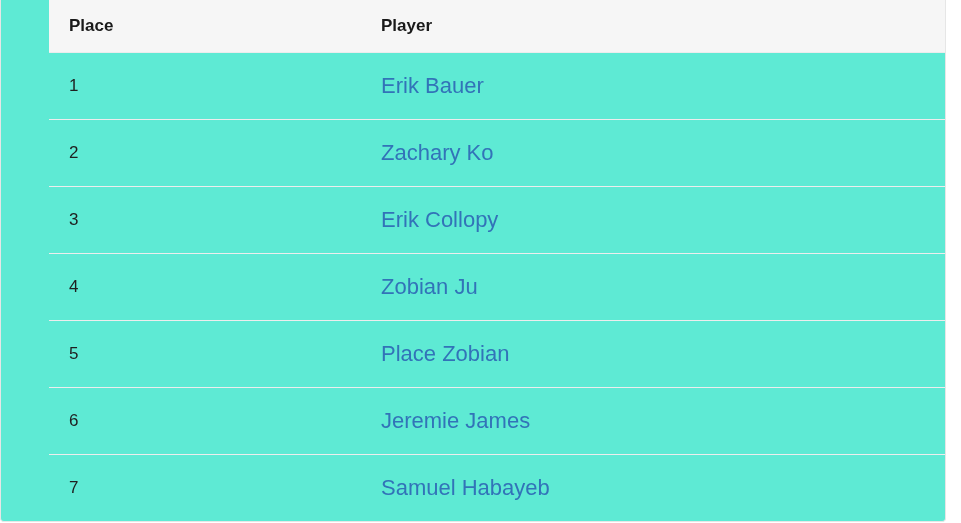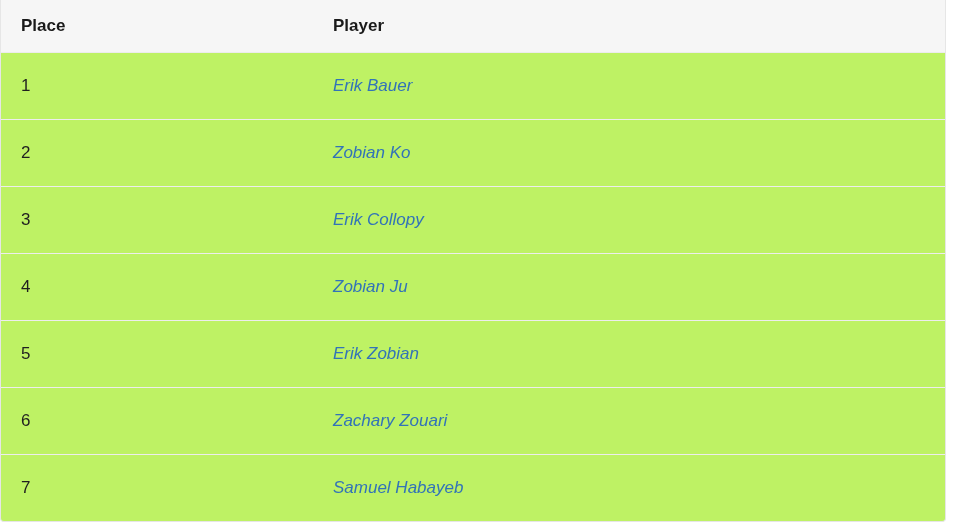--- a/index.html
+++ b/index.html
@@ -8,26 +8,27 @@
     padding: 0;
     width: 961px;
     height: 523px;
     background: #ffffff;
     font-family: "Liberation Sans", sans-serif;
     -webkit-font-smoothing: antialiased;
   }
   #results-table-wrap {
     width: 946px;
     margin: 0;
-    background: #bef264;
+    background: #5eead4;
     border: 1px solid #e6e6e6;
     border-top: none;
     border-bottom-left-radius: 4px;
     border-bottom-right-radius: 4px;
     overflow: hidden;
+    padding-left: 48px;
   }
   table.results-table {
     width: 100%;
     border-collapse: collapse;
     table-layout: fixed;
   }
   table.results-table thead tr {
     background: #f6f6f6;
   }
   table.results-table thead th {
@@ -57,23 +58,22 @@
   .col-country { width: 278px; padding-left: 505px !important; }
 
   
   th.col-place  { padding-left: 20px !important; }
   th.col-player { padding-left: 166px !important; }
   th.col-country{ padding-left: 505px !important; }
 
   .player-link {
     color: #3273b8;
     text-decoration: none;
-    font-size: 17px;
+    font-size: 22px;
     cursor: pointer;
-    font-style: italic;
   }
   .place-cell { color: #262626; }
   .country-cell { color: #1f1f1f; }
 </style>
 </head>
 <body>
 
 <div id="results-table-wrap">
   <table class="results-table">
     <thead>
@@ -86,45 +86,45 @@
     </thead>
     <tbody>
       <tr>
         <td class="col-place place-cell">1</td>
         <td class="col-player"><a class="player-link" href="#">Erik Bauer</a></td>
         <td class="col-country country-cell">Slovakia</td>
 
       </tr>
       <tr>
         <td class="col-place place-cell">2</td>
-        <td class="col-player"><a class="player-link" href="#">Zobian Ko</a></td>
+        <td class="col-player"><a class="player-link" href="#">Zachary Ko</a></td>
         <td class="col-country country-cell">Canada</td>
 
       </tr>
       <tr>
         <td class="col-place place-cell">3</td>
         <td class="col-player"><a class="player-link" href="#">Erik Collopy</a></td>
         <td class="col-country country-cell">United States</td>
 
       </tr>
       <tr>
         <td class="col-place place-cell">4</td>
         <td class="col-player"><a class="player-link" href="#">Zobian Ju</a></td>
         <td class="col-country country-cell">Germany</td>
 
       </tr>
       <tr>
         <td class="col-place place-cell">5</td>
-        <td class="col-player"><a class="player-link" href="#">Erik Zobian</a></td>
+        <td class="col-player"><a class="player-link" href="#">Place Zobian</a></td>
         <td class="col-country country-cell">United States</td>
 
       </tr>
       <tr>
         <td class="col-place place-cell">6</td>
-        <td class="col-player"><a class="player-link" href="#">Zachary Zouari</a></td>
+        <td class="col-player"><a class="player-link" href="#">Jeremie James</a></td>
         <td class="col-country country-cell">France</td>
 
       </tr>
       <tr>
         <td class="col-place place-cell">7</td>
         <td class="col-player"><a class="player-link" href="#">Samuel Habayeb</a></td>
         <td class="col-country country-cell">Canada</td>
 
       </tr>
     </tbody>

